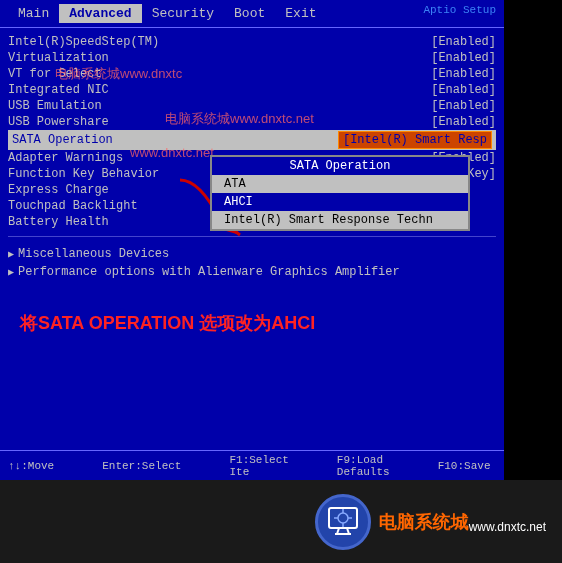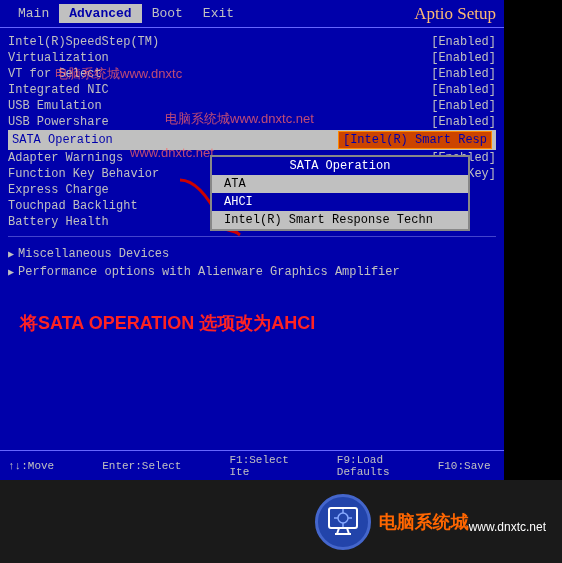--- a/index.html
+++ b/index.html
@@ -25,26 +25,25 @@
     .bios-header {
       background: #0000aa;
       display: flex;
       align-items: center;
       justify-content: space-between;
       padding: 4px 8px;
       border-bottom: 1px solid #6666ff;
     }
 
     .bios-header-title {
-      color: #fdba74;
-      font-size: 17px;
+      color: #3b82f6;
+      font-size: 11px;
       position: absolute;
       right: 8px;
       top: 4px;
-      font-family: Liberation Serif, serif;
     }
 
     .bios-menu {
       display: flex;
       gap: 0;
       align-items: center;
     }
 
     .bios-menu-item {
       color: #c0c0c0;
@@ -279,20 +278,21 @@
   </style>
 </head>
 <body>
 
 <div class="bios-screen">
 
   <div class="bios-header">
     <div class="bios-menu">
       <div class="bios-menu-item">Main</div>
       <div class="bios-menu-item active">Advanced</div>
+      <div class="bios-menu-item">Security</div>
       <div class="bios-menu-item">Boot</div>
       <div class="bios-menu-item">Exit</div>
     </div>
     <div class="bios-header-title">Aptio Setup</div>
   </div>
 
   <div class="bios-content">
     <div class="settings-list">
 
       <div class="setting-row">

